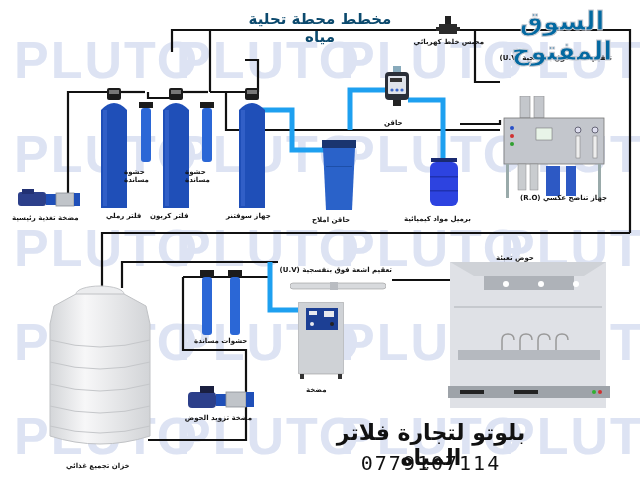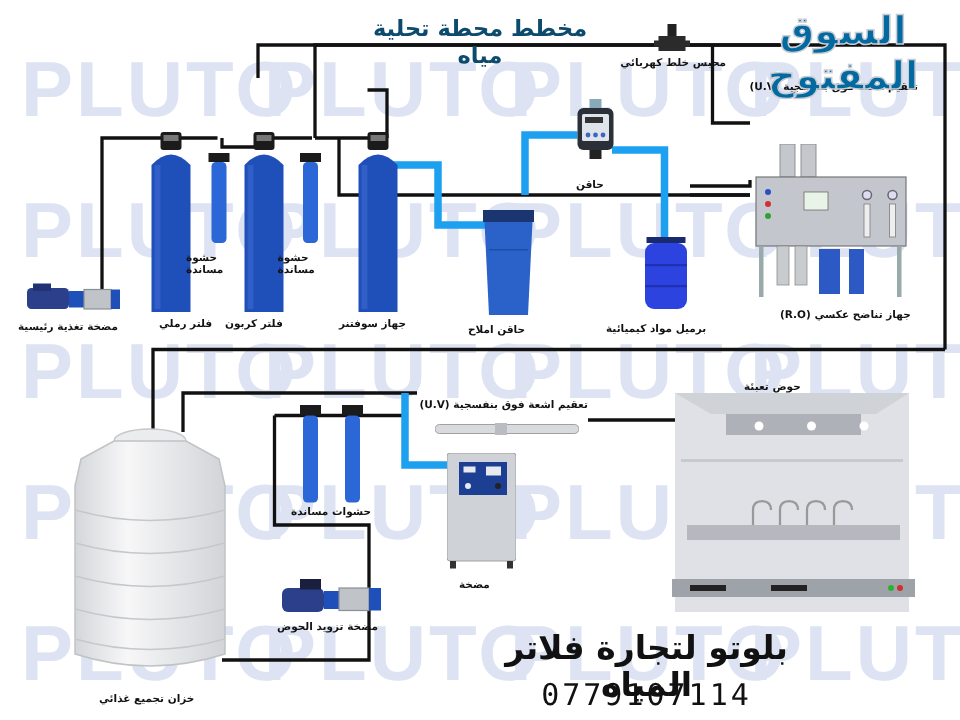--- a/index.html
+++ b/index.html
@@ -223,21 +223,21 @@
     <rect x="74" y="40" width="4" height="22" fill="#eee" stroke="#777" stroke-width="0.5"></rect>
     <rect x="91" y="40" width="4" height="22" fill="#eee" stroke="#777" stroke-width="0.5"></rect>
     <rect x="4" y="68" width="3" height="34" fill="#9aa"></rect>
     <rect x="96" y="68" width="3" height="34" fill="#9aa"></rect>
     <rect x="16" y="68" width="8" height="26" fill="#c9cccf" stroke="#888" stroke-width="0.5"></rect>
     <rect x="28" y="68" width="8" height="26" fill="#c9cccf" stroke="#888" stroke-width="0.5"></rect>
     <rect x="44" y="70" width="14" height="30" fill="#2d59c4"></rect>
     <rect x="64" y="70" width="10" height="30" fill="#2d59c4"></rect>
   </svg>
 </div>
-<div class="lbl" style="left:520px;top:206px;width:90px;">جهاز تناضح عكسي (R.O)</div>
+<div class="lbl" style="left:520px;top:194px;width:90px;">جهاز تناضح عكسي (R.O)</div>
 
 <div class="comp" style="left:42px;top:284px;width:116px;height:164px;">
   <svg width="116" height="164">
     <defs>
       <linearGradient id="tankg" x1="0" x2="1">
         <stop offset="0" stop-color="#d4d6d9"></stop>
         <stop offset="0.35" stop-color="#f7f7f8"></stop>
         <stop offset="1" stop-color="#d2d4d7"></stop>
       </linearGradient>
     </defs>

